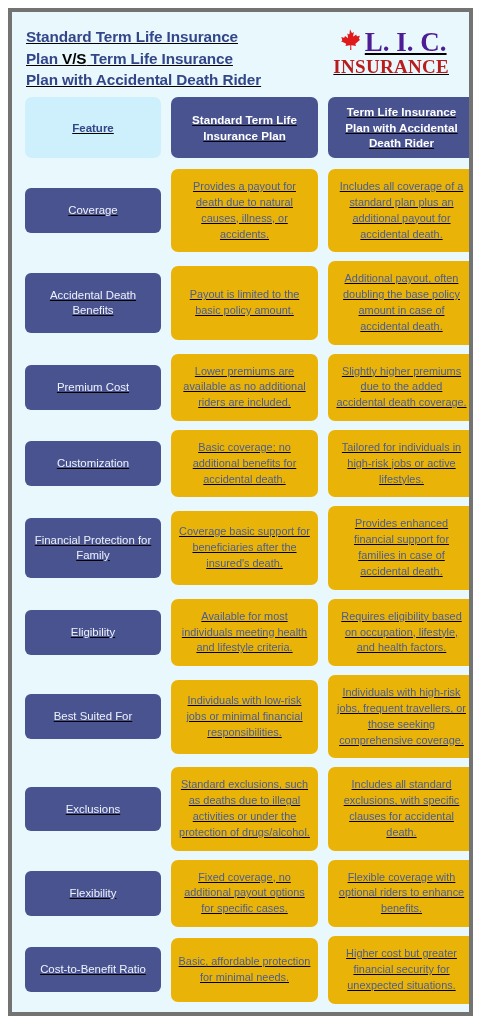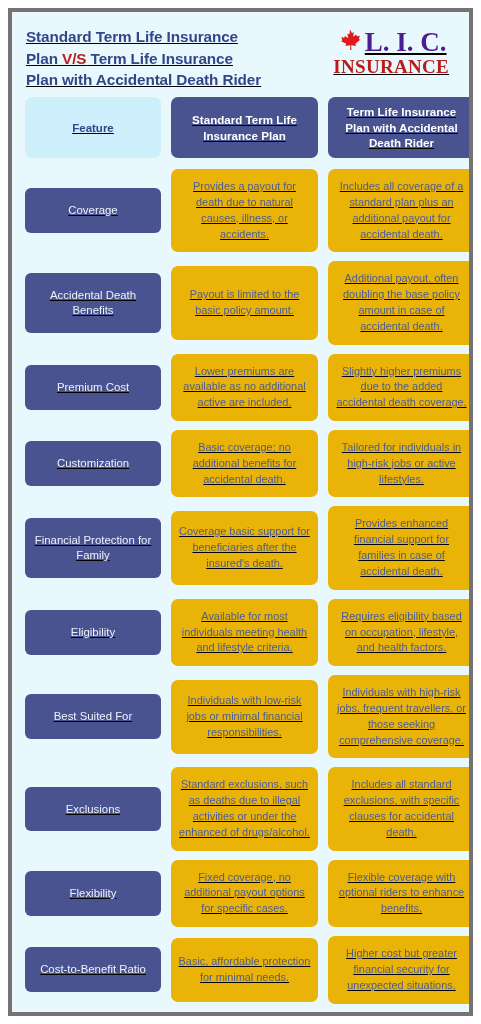--- a/index.html
+++ b/index.html
@@ -38,21 +38,21 @@
   }
 
   .title {
     color: #33468a;
     font-size: 15.3px;
     font-weight: bold;
     line-height: 1.42;
     letter-spacing: -0.1px;
     max-width: 300px;
   }
-  .title .vs { color: #b91c1c; }
+  .title .vs { color: #000000; }
 
   .logo {
     display: flex;
     flex-direction: column;
     align-items: center;
     padding-top: 2px;
     margin-right: 6px;
   }
   .logo-top {
     display: flex;
@@ -223,21 +223,21 @@
         <div class="col-plan">
           <div class="cell">Additional payout, often doubling the base policy amount in case of accidental death.</div>
         </div>
       </div>
 
       <div class="row r-h60">
         <div class="col-feature">
           <div class="feature-pill">Premium Cost</div>
         </div>
         <div class="col-plan">
-          <div class="cell">Lower premiums are available as no additional active are included.</div>
+          <div class="cell">Lower premiums are available as no additional riders are included.</div>
         </div>
         <div class="col-plan">
           <div class="cell">Slightly higher premiums due to the added accidental death coverage.</div>
         </div>
       </div>
 
       <div class="row r-h60">
         <div class="col-feature">
           <div class="feature-pill">Customization</div>
         </div>
@@ -283,21 +283,21 @@
         <div class="col-plan">
           <div class="cell">Individuals with high-risk jobs, frequent travellers, or those seeking comprehensive coverage.</div>
         </div>
       </div>
 
       <div class="row r-h72">
         <div class="col-feature">
           <div class="feature-pill">Exclusions</div>
         </div>
         <div class="col-plan">
-          <div class="cell">Standard exclusions, such as deaths due to illegal activities or under the enhanced of drugs/alcohol.</div>
+          <div class="cell">Standard exclusions, such as deaths due to illegal activities or under the protection of drugs/alcohol.</div>
         </div>
         <div class="col-plan">
           <div class="cell">Includes all standard exclusions, with specific clauses for accidental death.</div>
         </div>
       </div>
 
       <div class="row r-h60">
         <div class="col-feature">
           <div class="feature-pill">Flexibility</div>
         </div>

